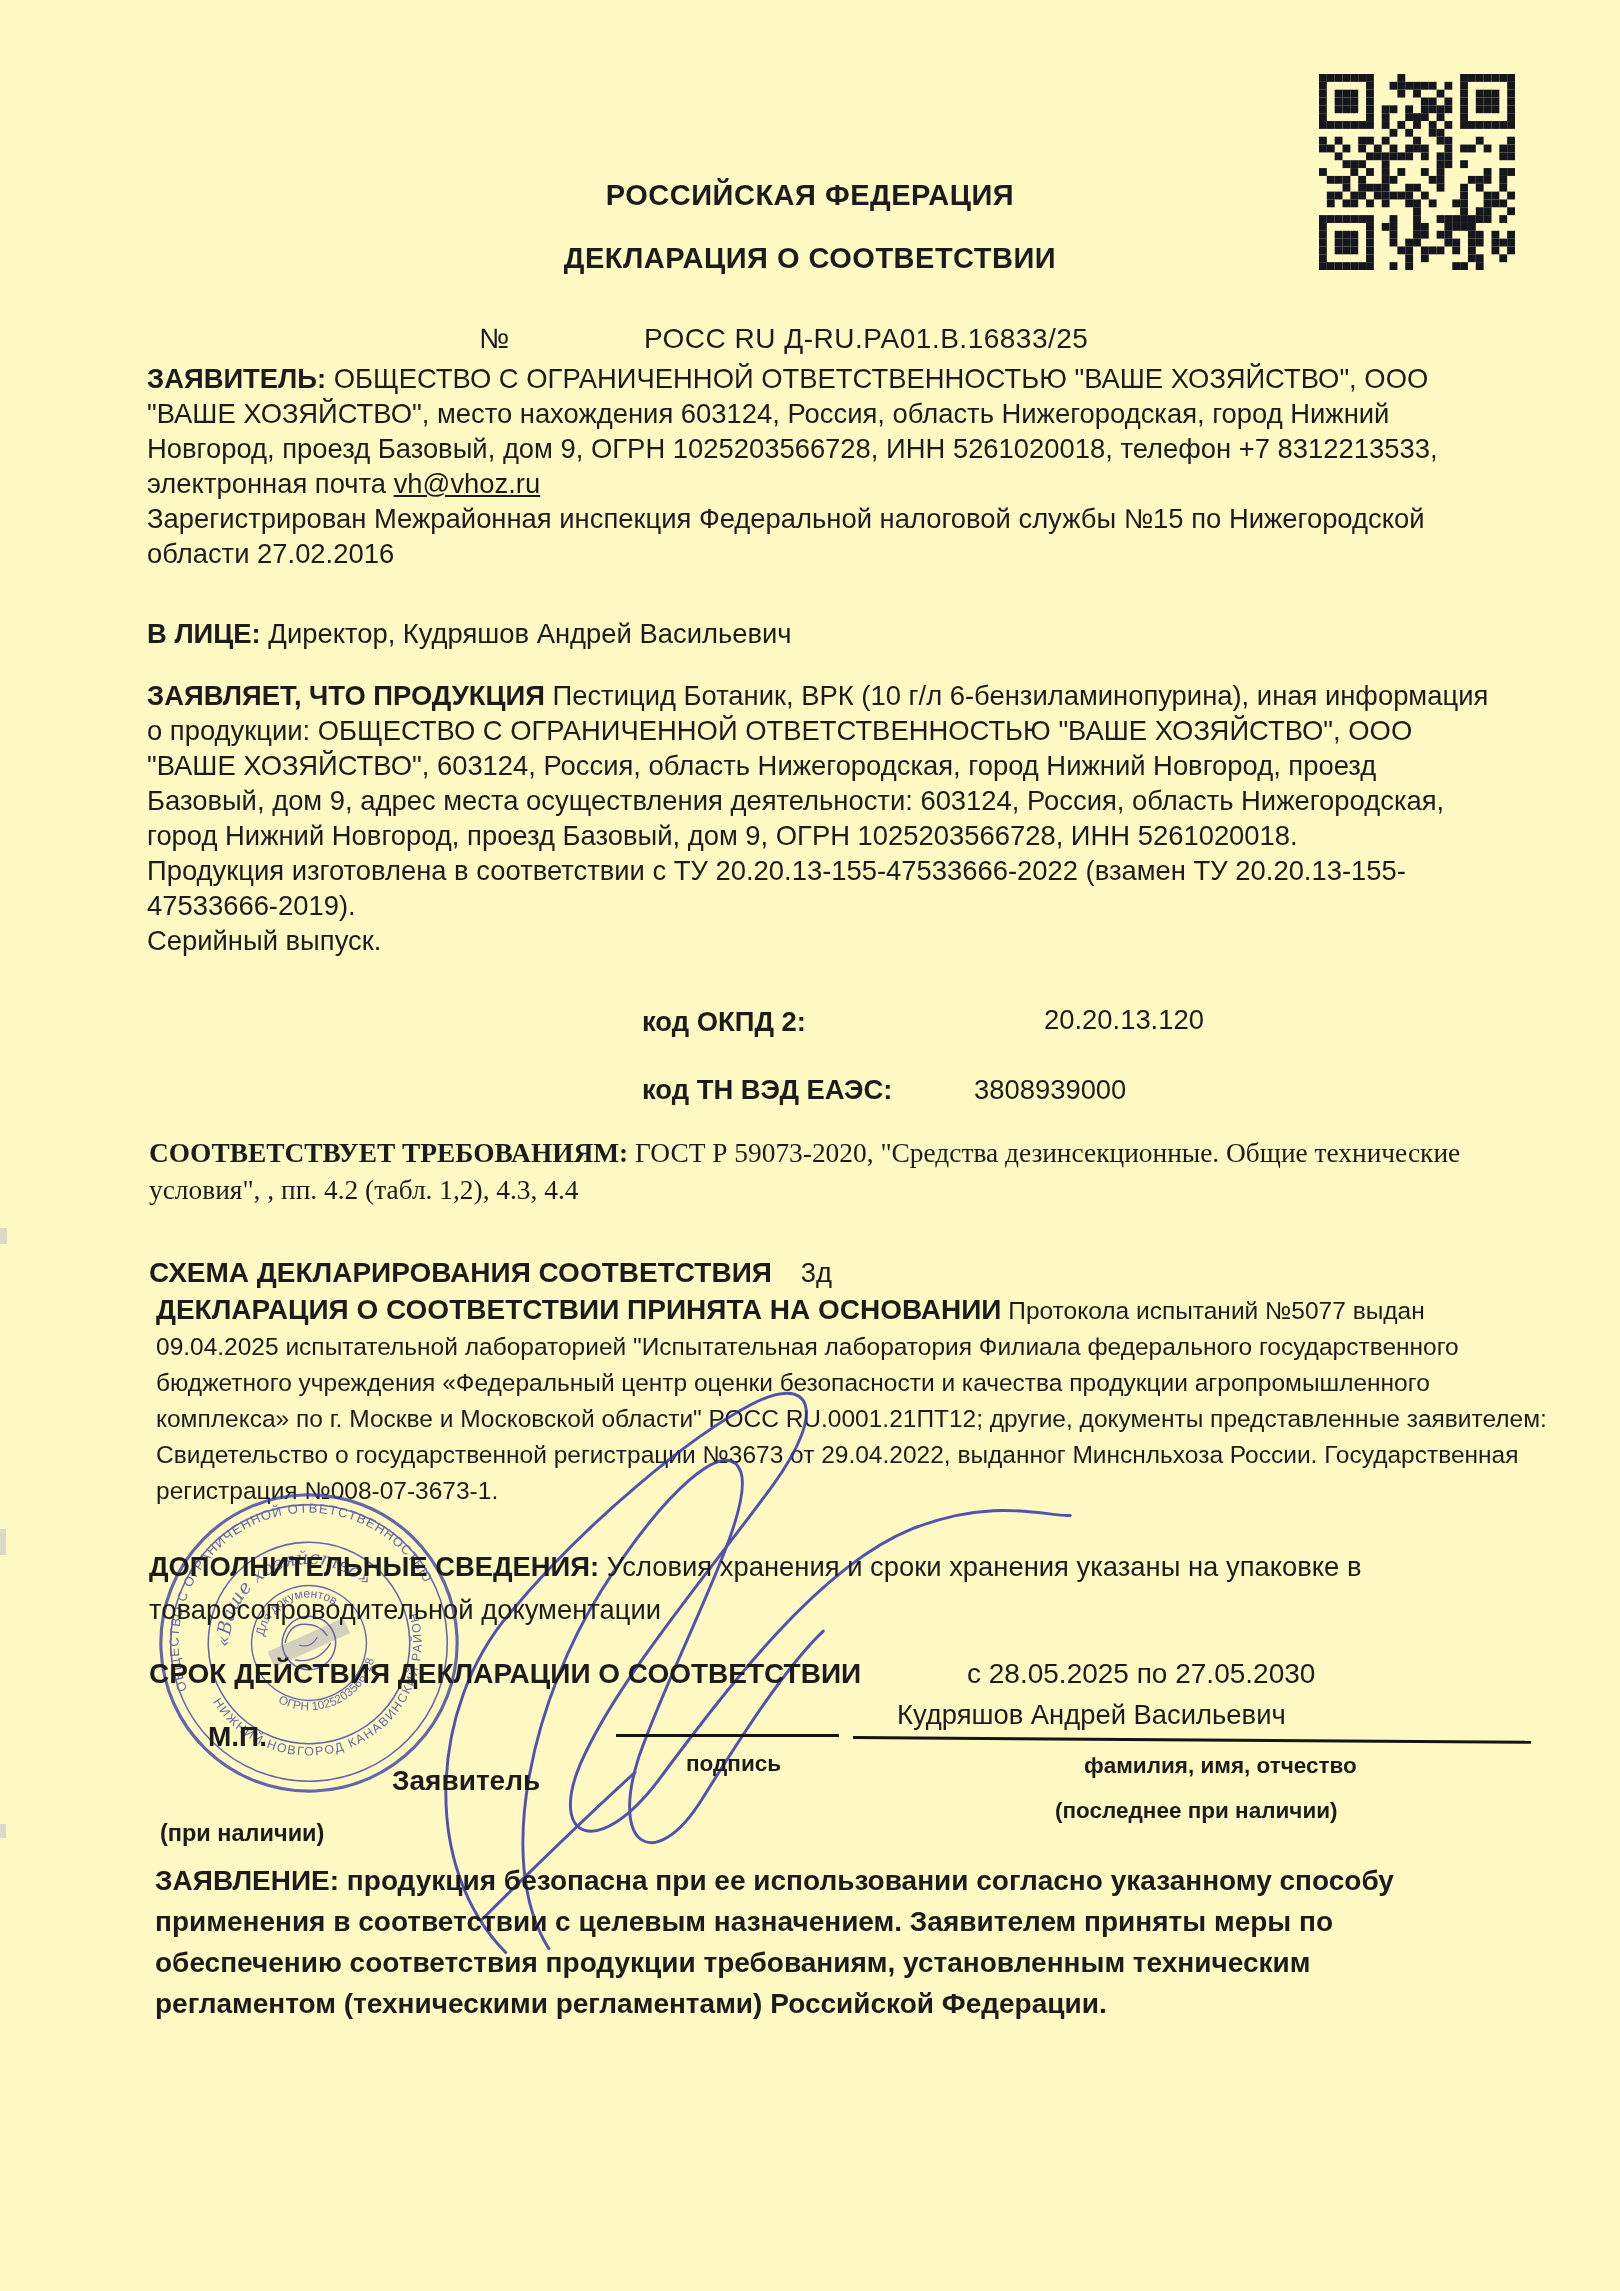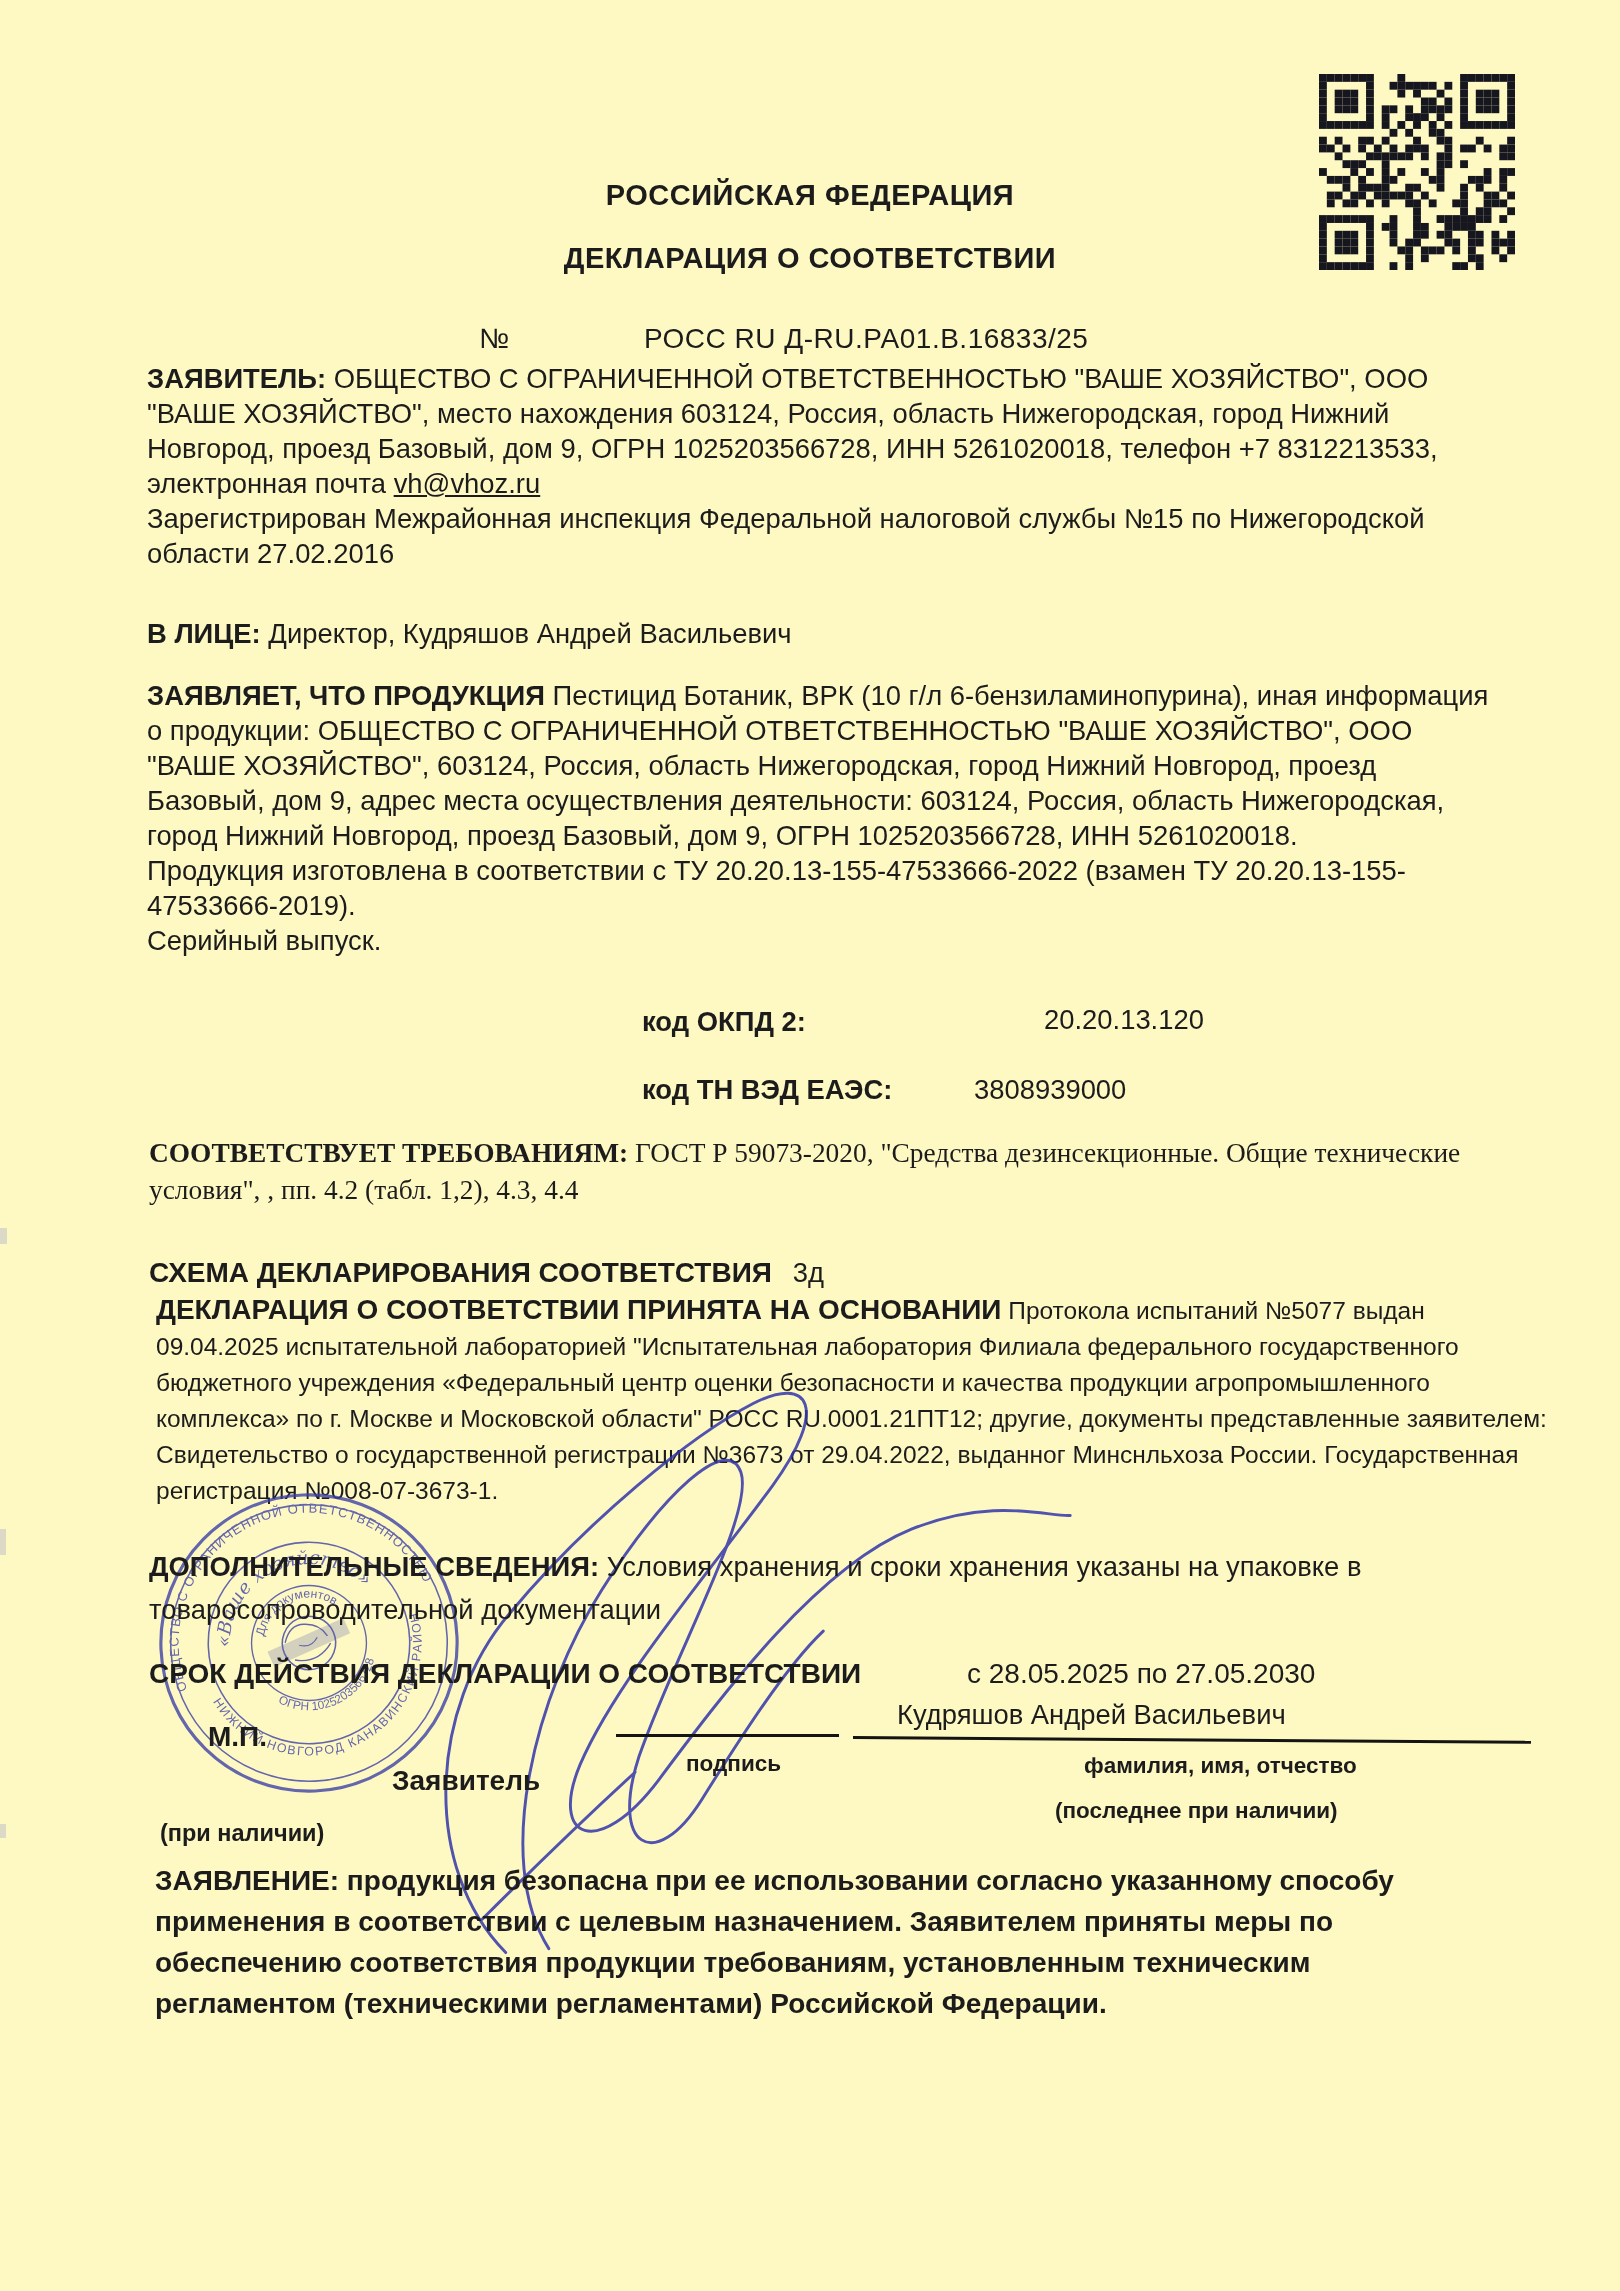--- a/index.html
+++ b/index.html
@@ -21,21 +21,21 @@
   .inperson{left:147px;top:616px;width:1343px;}
   .declares{left:147px;top:678px;width:1353px;line-height:35px;}
   .code-label{font-size:27.4px;font-weight:bold;}
   .code-value{font-size:27.4px;}
   .okpd-l{left:642px;top:1006px;}
   .okpd-v{left:1004px;top:1004px;margin-left:40px;}
   .tnved-l{left:642px;top:1074px;}
   .tnved-v{left:974px;top:1074px;}
   .complies{left:149px;top:1135px;width:1392px;line-height:37px;font-family:Liberation Serif, serif;}
   .scheme{left:149px;top:1257px;font-size:28px;}
-  .scheme-val{font-size:27.4px;margin-left:13px;}
+  .scheme-val{font-size:27.4px;margin-left:21px;}
   .basis{left:156px;top:1292px;width:1392px;font-size:24.5px;line-height:36px;}
   .basis .lead{font-size:28px;}
   .additional{left:149px;top:1545px;width:1411px;line-height:43px;}
   .validity{left:149px;top:1658px;font-size:28px;}
   .validity-val{position:absolute;left:818px;top:0;font-size:28px;white-space:nowrap;font-weight:normal;}
   .mp{left:208px;top:1721px;font-size:28px;font-weight:bold;}
   .applicant-word{left:392px;top:1721px;font-size:28px;font-weight:bold;margin-top:44px;}
   .sig-line{left:616px;top:1734px;width:223px;height:2.9px;background:#141414;}
   .sig-caption{left:686px;top:1751px;font-size:22.5px;font-weight:bold;}
   .fio-line{left:853px;top:1736px;width:678px;height:2.9px;background:#141414;transform:rotate(.4deg);transform-origin:left center;}

